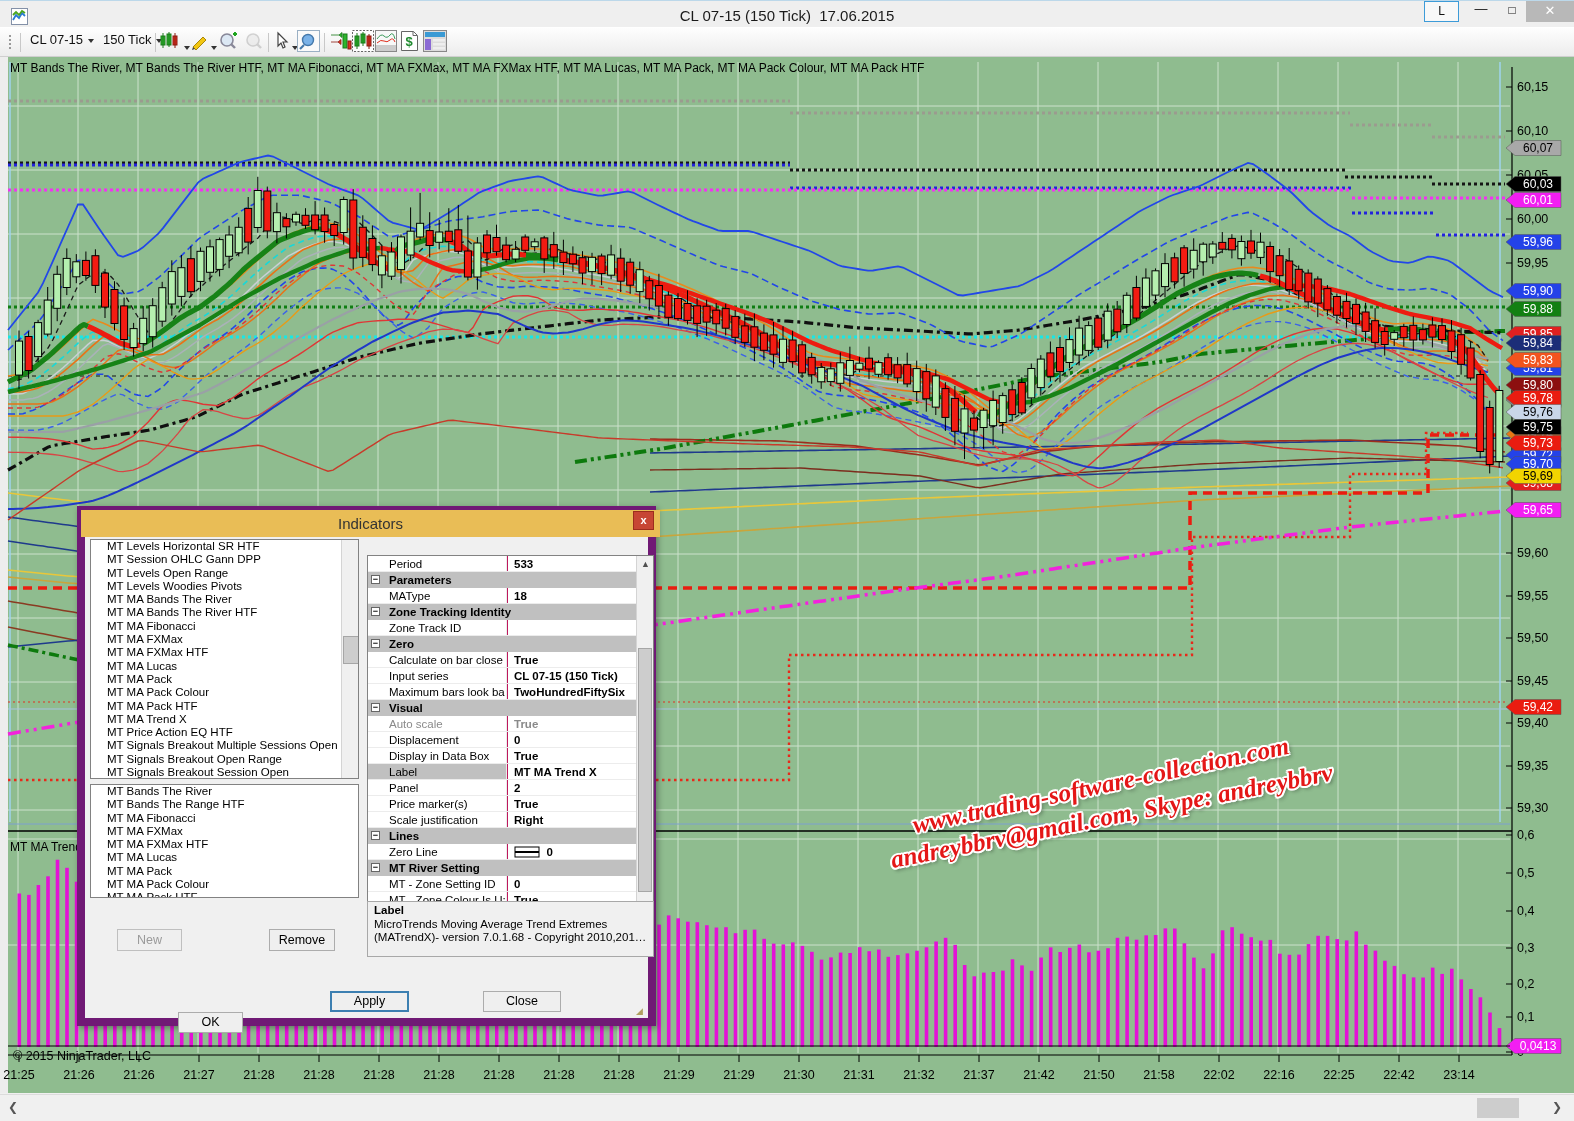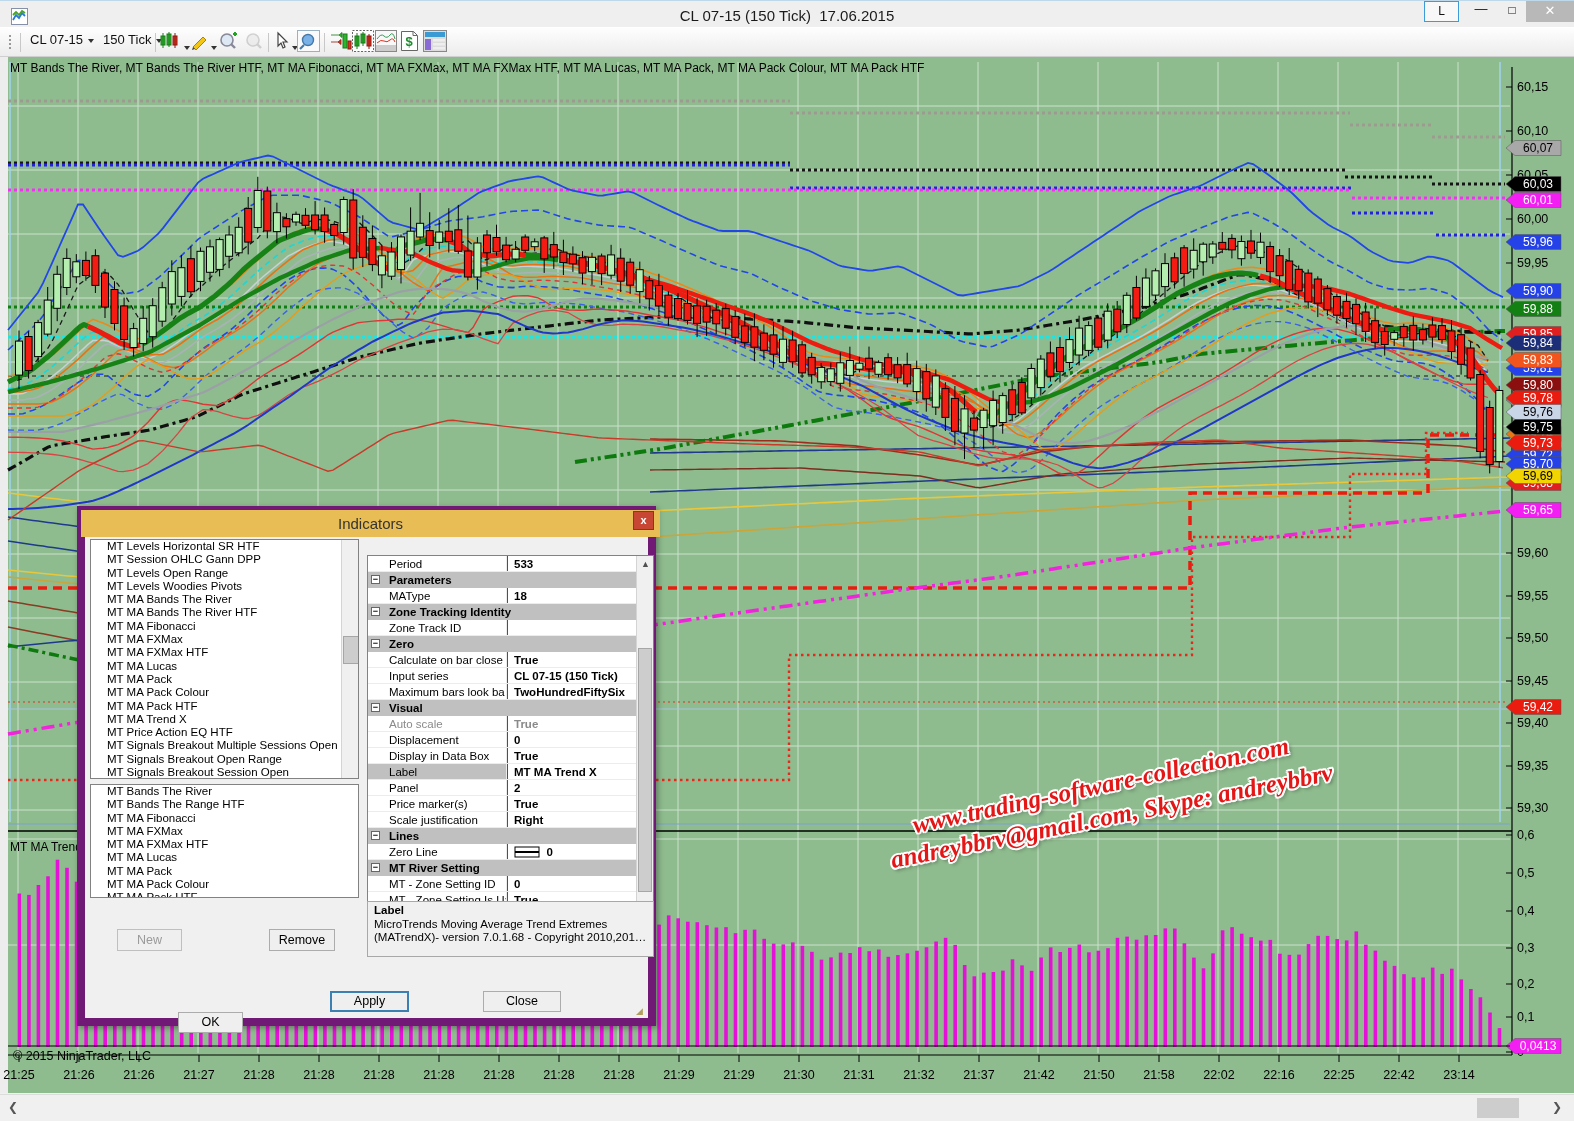--- a/index.html
+++ b/index.html
@@ -1058,21 +1058,21 @@
         <div class="pm">−</div>
         <div class="cattext">MT River Setting</div>
       </div>
       <div class="grow">
         <div class="ggutter"></div>
         <div class="glabel">MT - Zone Setting ID</div>
         <div class="gval">0</div>
       </div>
       <div class="grow">
         <div class="ggutter"></div>
-        <div class="glabel">MT - Zone Setting Is U:</div>
+        <div class="glabel">MT - Zone Colour Is U:</div>
         <div class="gval">True</div>
       </div>
    <div class="vscroll">
         <div class="sbarrow" style="top:0">▲</div>
         <div class="sbarrow" style="bottom:0">▼</div>
         <div class="sbthumb" style="top:92px;height:244px"></div>
       </div>
  </div>
  <div id="descbox"><b>Label</b><br>MicroTrends Moving Average Trend Extremes<br>(MATrendX)- version 7.0.1.68 - Copyright 2010,201…</div>
  <div class="btn" id="okbtn">OK</div>

